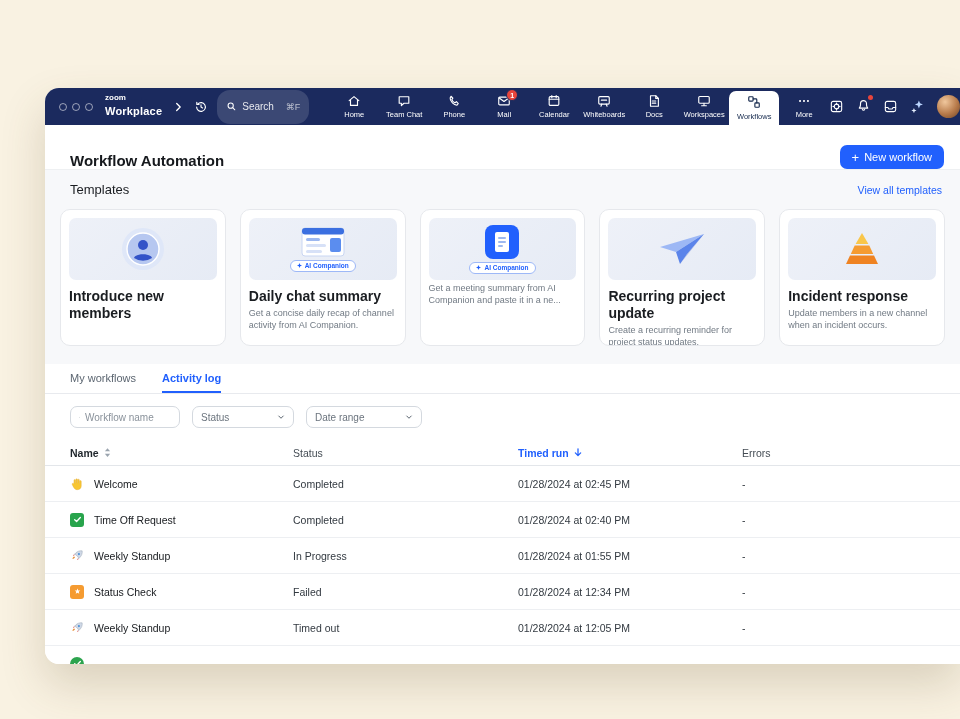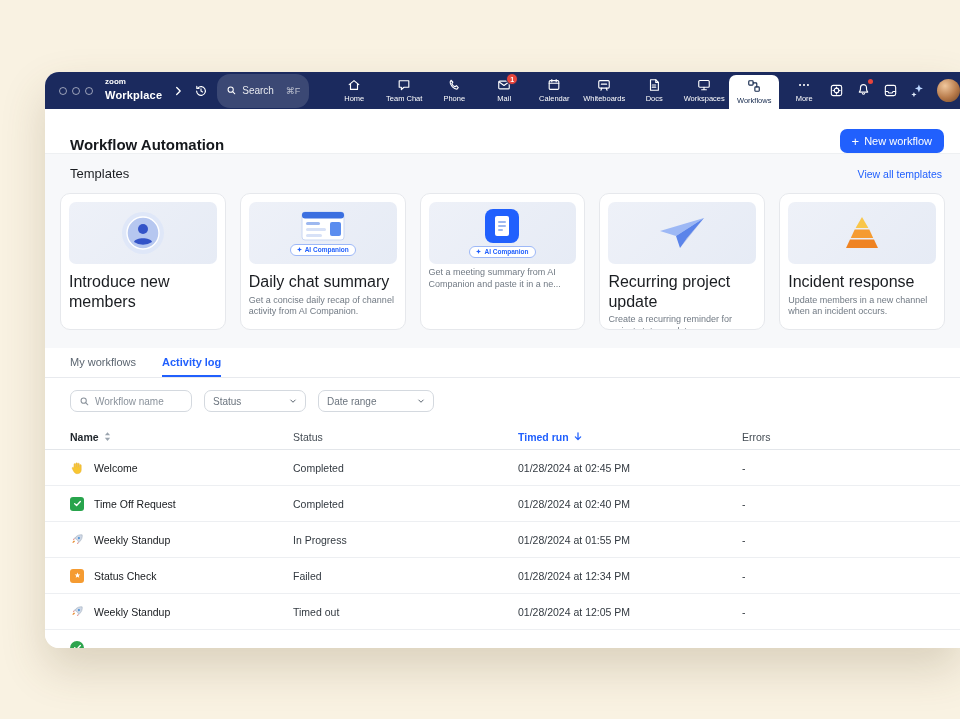--- a/index.html
+++ b/index.html
@@ -1,19 +1,19 @@
 <!DOCTYPE html>
 <html><head>
 <meta charset="utf-8">
 <style>
   * { margin:0; padding:0; box-sizing:border-box; }
   html,body { width:960px; height:719px; overflow:hidden; }
   body { background:#f9f2e2; font-family:"Liberation Sans", sans-serif; position:relative; }
 
-  .window { position:absolute; left:45px; top:72px; width:915px; height:576px;
+  .window { position:absolute; left:45px; top:88px; width:915px; height:576px;
     background:#fff; border-radius:14px 0 0 14px; overflow:hidden;
     box-shadow:0 20px 45px rgba(95,75,40,.20); display:flex; flex-direction:column; }
 
   
   .topbar { height:37px; background:#1b2a5e; display:flex; align-items:stretch; color:#fff; flex:none; }
   .tb-left { display:flex; align-items:center; gap:9px; padding-left:14px; flex:none; }
   .traffic { display:flex; gap:5px; }
   .t-dot { width:8px; height:8px; border:1.2px solid rgba(255,255,255,.55); border-radius:50%; }
   .logo { line-height:1.05; margin-left:3px; }
   .logo .lz { font-size:8px; font-weight:bold; display:block; }
@@ -51,39 +51,39 @@
   
   .templates { background:#f7f8fa; border-top:1px solid #eef0f2; padding:12px 15px 18px 15px; flex:none; }
   .tpl-head { display:flex; align-items:center; padding:0 3px 0 10px; margin-bottom:12px; }
   .tpl-title { font-size:13px; font-weight:normal; color:#1a1d21; }
   .tpl-viewall { margin-left:auto; font-size:10.5px; color:#2160fd; cursor:pointer; }
   .cards { display:flex; gap:14px; }
   .card { flex:1; background:#fff; border:1px solid #e6e8ec; border-radius:10px; padding:8px;
     height:137px; overflow:hidden; cursor:pointer; }
   .card-img { height:62px; border-radius:7px; background:linear-gradient(135deg,#eef1f8,#e6ebf5);
     display:flex; flex-direction:column; align-items:center; justify-content:center; gap:3px; }
-  .card-title { font-size:16px; font-weight:normal; color:#1a1d21; margin-top:8px; line-height:1.22; }
+  .card-title { font-size:14px; font-weight:bold; color:#1a1d21; margin-top:8px; line-height:1.22; }
   .card-desc { font-size:9px; color:#717a84; margin-top:3px; line-height:1.32; }
   .ai-pill { display:inline-flex; align-items:center; gap:3px; border:1px solid #9db8f7; color:#2160fd;
     background:#fff; border-radius:8px; font-size:6.5px; font-weight:bold; padding:1.5px 6px; }
 
   
   .tabs { display:flex; gap:26px; padding-left:25px; border-bottom:1px solid #e8eaee;
     height:30px; align-items:flex-end; background:#fff; flex:none; }
   .tab { font-size:11px; color:#5b6570; padding-bottom:9px; cursor:pointer; }
   .tab.active { color:#2160fd; font-weight:bold; box-shadow:inset 0 -2px 0 #2160fd; }
 
   
   .filters { display:flex; gap:12px; padding:12px 0 12px 25px; align-items:center; background:#fff; flex:none; }
   .field { display:flex; align-items:center; gap:5px; border:1px solid #d4d9df; border-radius:7px;
     height:22px; padding:0 8px; font-size:10px; color:#6b747e; background:#fff; cursor:pointer; }
   .field input { border:none; outline:none; font-size:10px; color:#444; width:86px;
     font-family:"Liberation Sans", sans-serif; }
   .field input::placeholder { color:#8a929b; }
-  .f-search { width:122px; }
+  .f-search { width:110px; }
   .f-status { width:102px; }
   .f-date  { width:116px; }
   .field .caret { margin-left:auto; }
 
   
   .table { flex:1; overflow:hidden; background:#fff; }
   .thead, .trow { display:grid; grid-template-columns:223px 225px 224px 1fr; align-items:center; padding-left:25px; }
   .thead { height:26px; border-bottom:1px solid #e3e6ea; font-size:10.5px; color:#444c54; }
   .th-name { display:flex; align-items:center; gap:5px; color:#1f252b; font-weight:bold; }
   .th-lastrun { display:flex; align-items:center; gap:4px; color:#2160fd; font-weight:bold; }

